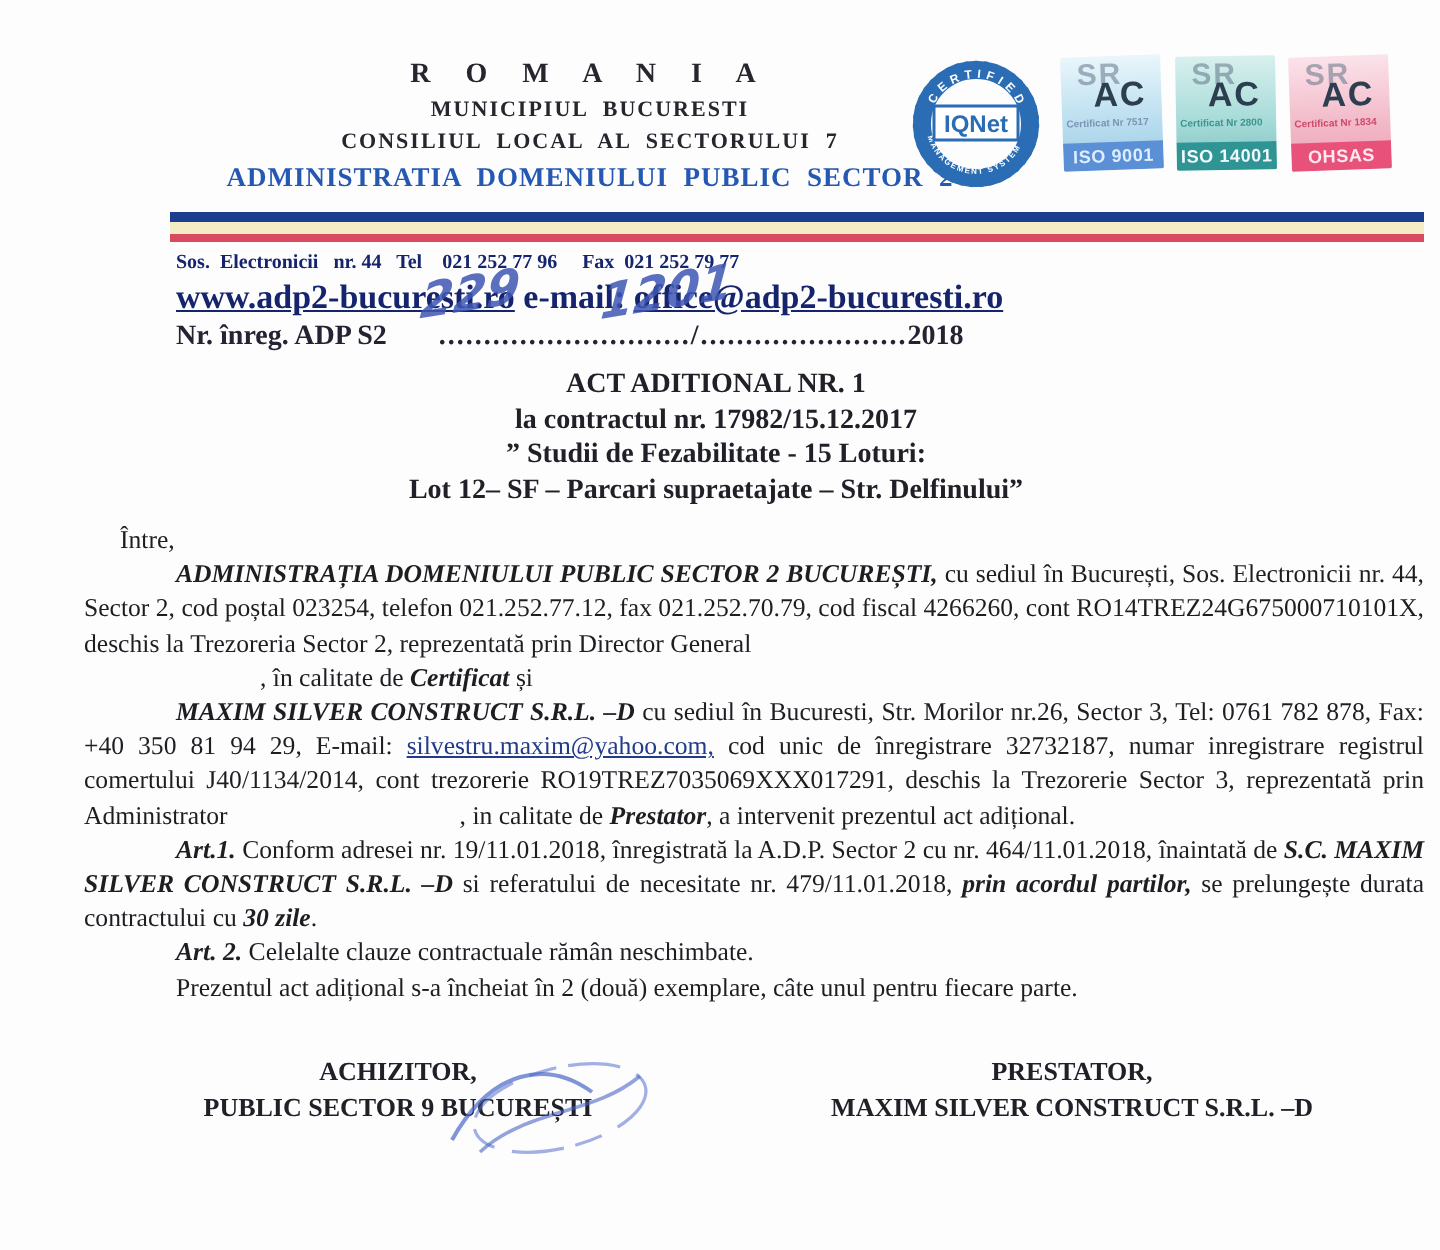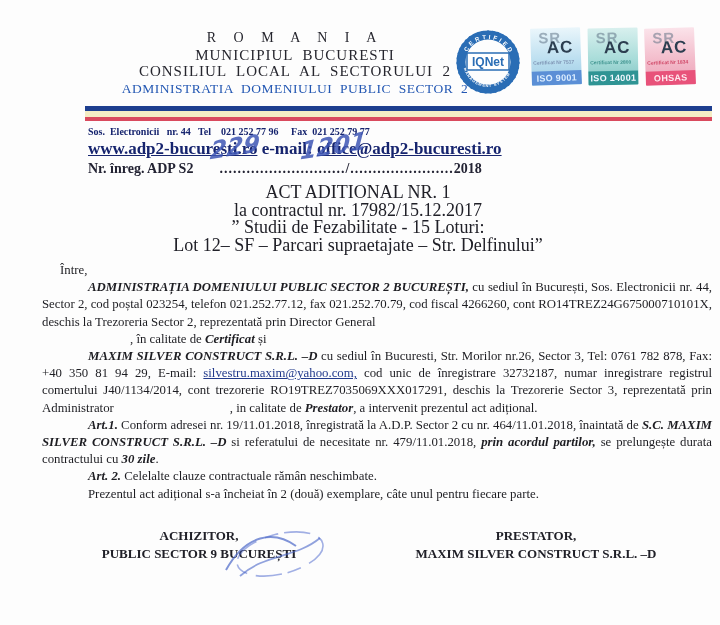--- a/index.html
+++ b/index.html
@@ -7,23 +7,23 @@
     width:720px;height:625px;position:relative;background:#fdfdfd;
     font-family:"Liberation Serif", serif; color:#1d1d22; overflow:hidden;
   }
   .abs{position:absolute;}
   .pre{white-space:pre;}
   .b{font-weight:bold;font-style:italic;}
   .u{text-decoration:underline;}
   .gap{display:inline-block;}
 
   
-  .header-block{top:30px;left:10px;width:570px;text-align:center;font-weight:normal;color:#26262e;}
+  .header-block{top:30px;left:10px;width:570px;text-align:center;font-weight:bold;color:#26262e;}
   .hl1{font-size:14px;letter-spacing:7px;}
-  .hl2,.hl3{font-size:15px;letter-spacing:1px;}
+  .hl2,.hl3{font-size:11px;letter-spacing:1px;}
   .hl4{font-size:13.5px;letter-spacing:.5px;color:#2458b3;margin-top:1px;}
   .header-block div{line-height:16.5px;}
 
   
   .logos{top:28px;left:452px;width:266px;height:76px;display:flex;gap:7px;align-items:flex-start;}
   .iqnet{width:72px;height:70px;}
   .badge{position:relative;width:50px;height:57px;font-family:"Liberation Sans",sans-serif;overflow:hidden;border-radius:1px;}
   .badge1{background:linear-gradient(180deg,#eaf6fb 0%,#bcdff0 55%,#9ccbe4 100%);transform:rotate(-2deg);}
   .badge2{background:linear-gradient(180deg,#d8f0ee 0%,#a8dcd9 55%,#7dc2c0 100%);transform:rotate(-1deg);}
   .badge3{background:linear-gradient(180deg,#fbe3ea 0%,#f3bccb 55%,#eda0b6 100%);transform:rotate(-2deg);}
@@ -50,21 +50,21 @@
   .c1{font-size:10px;}
   .c2{font-size:17px;margin-top:2px;}
   .c2 .lnk{text-decoration:underline;}
   .c3{font-size:14px;margin-top:2px;color:#232333;}
   .c3 .dots{letter-spacing:1px;color:#232333;}
   .c3 .lbl{margin-right:26px;}
   .hand{position:absolute;color:#3f57b5;font-size:24px;font-style:italic;font-weight:bold;
     transform:rotate(-9deg) skewX(-14deg);opacity:.85;font-family:"DejaVu Sans",sans-serif;}
 
   
-  .title-block{top:184px;left:0;width:716px;text-align:center;font-weight:normal;font-size:18px;color:#202028;}
+  .title-block{top:184px;left:0;width:716px;text-align:center;font-weight:bold;font-size:14px;color:#202028;}
   .title-block div{line-height:17.5px;}
 
   
   .doc-body{top:262px;left:42px;width:670px;font-size:12.8px;line-height:17.2px;text-align:justify;color:#1d1d22;}
   .doc-body p{margin:0;}
   .ind{text-indent:46px;}
   .ind-sm{text-indent:18px;}
   .calitate{padding-left:88px;text-align:left;}
   .doc-body .u{color:#223a8c;}
 
@@ -74,21 +74,21 @@
   .sig-left{top:527px;left:58px;width:282px;}
   .sig-right{top:527px;left:384px;width:304px;}
   .stamp{top:524px;left:212px;width:124px;height:58px;pointer-events:none;}
 </style>
 </head>
 <body>
 
 <div class="abs header-block">
   <div class="hl1">R O M A N I A</div>
   <div class="hl2 pre">MUNICIPIUL  BUCURESTI</div>
-  <div class="hl3 pre">CONSILIUL  LOCAL  AL  SECTORULUI  2</div>
+  <div class="hl3 pre">CONSILIUL  LOCAL  AL  SECTORULUI  7</div>
   <div class="hl4 pre">ADMINISTRATIA  DOMENIULUI  PUBLIC  SECTOR  2</div>
 </div>
 
 <div class="abs logos">
   <svg class="iqnet" viewBox="0 0 72 70">
     <circle cx="36" cy="34" r="27" fill="none" stroke="#2a6db5" stroke-width="9"></circle>
     <circle cx="36" cy="34" r="31" fill="none" stroke="#2a6db5" stroke-width="1.2" stroke-dasharray="2 3"></circle>
     <defs>
       <path id="arcTop" d="M 13,34 A 23,23 0 0 1 59,34"></path>
       <path id="arcBot" d="M 11,34 A 25,25 0 0 0 61,34"></path>

